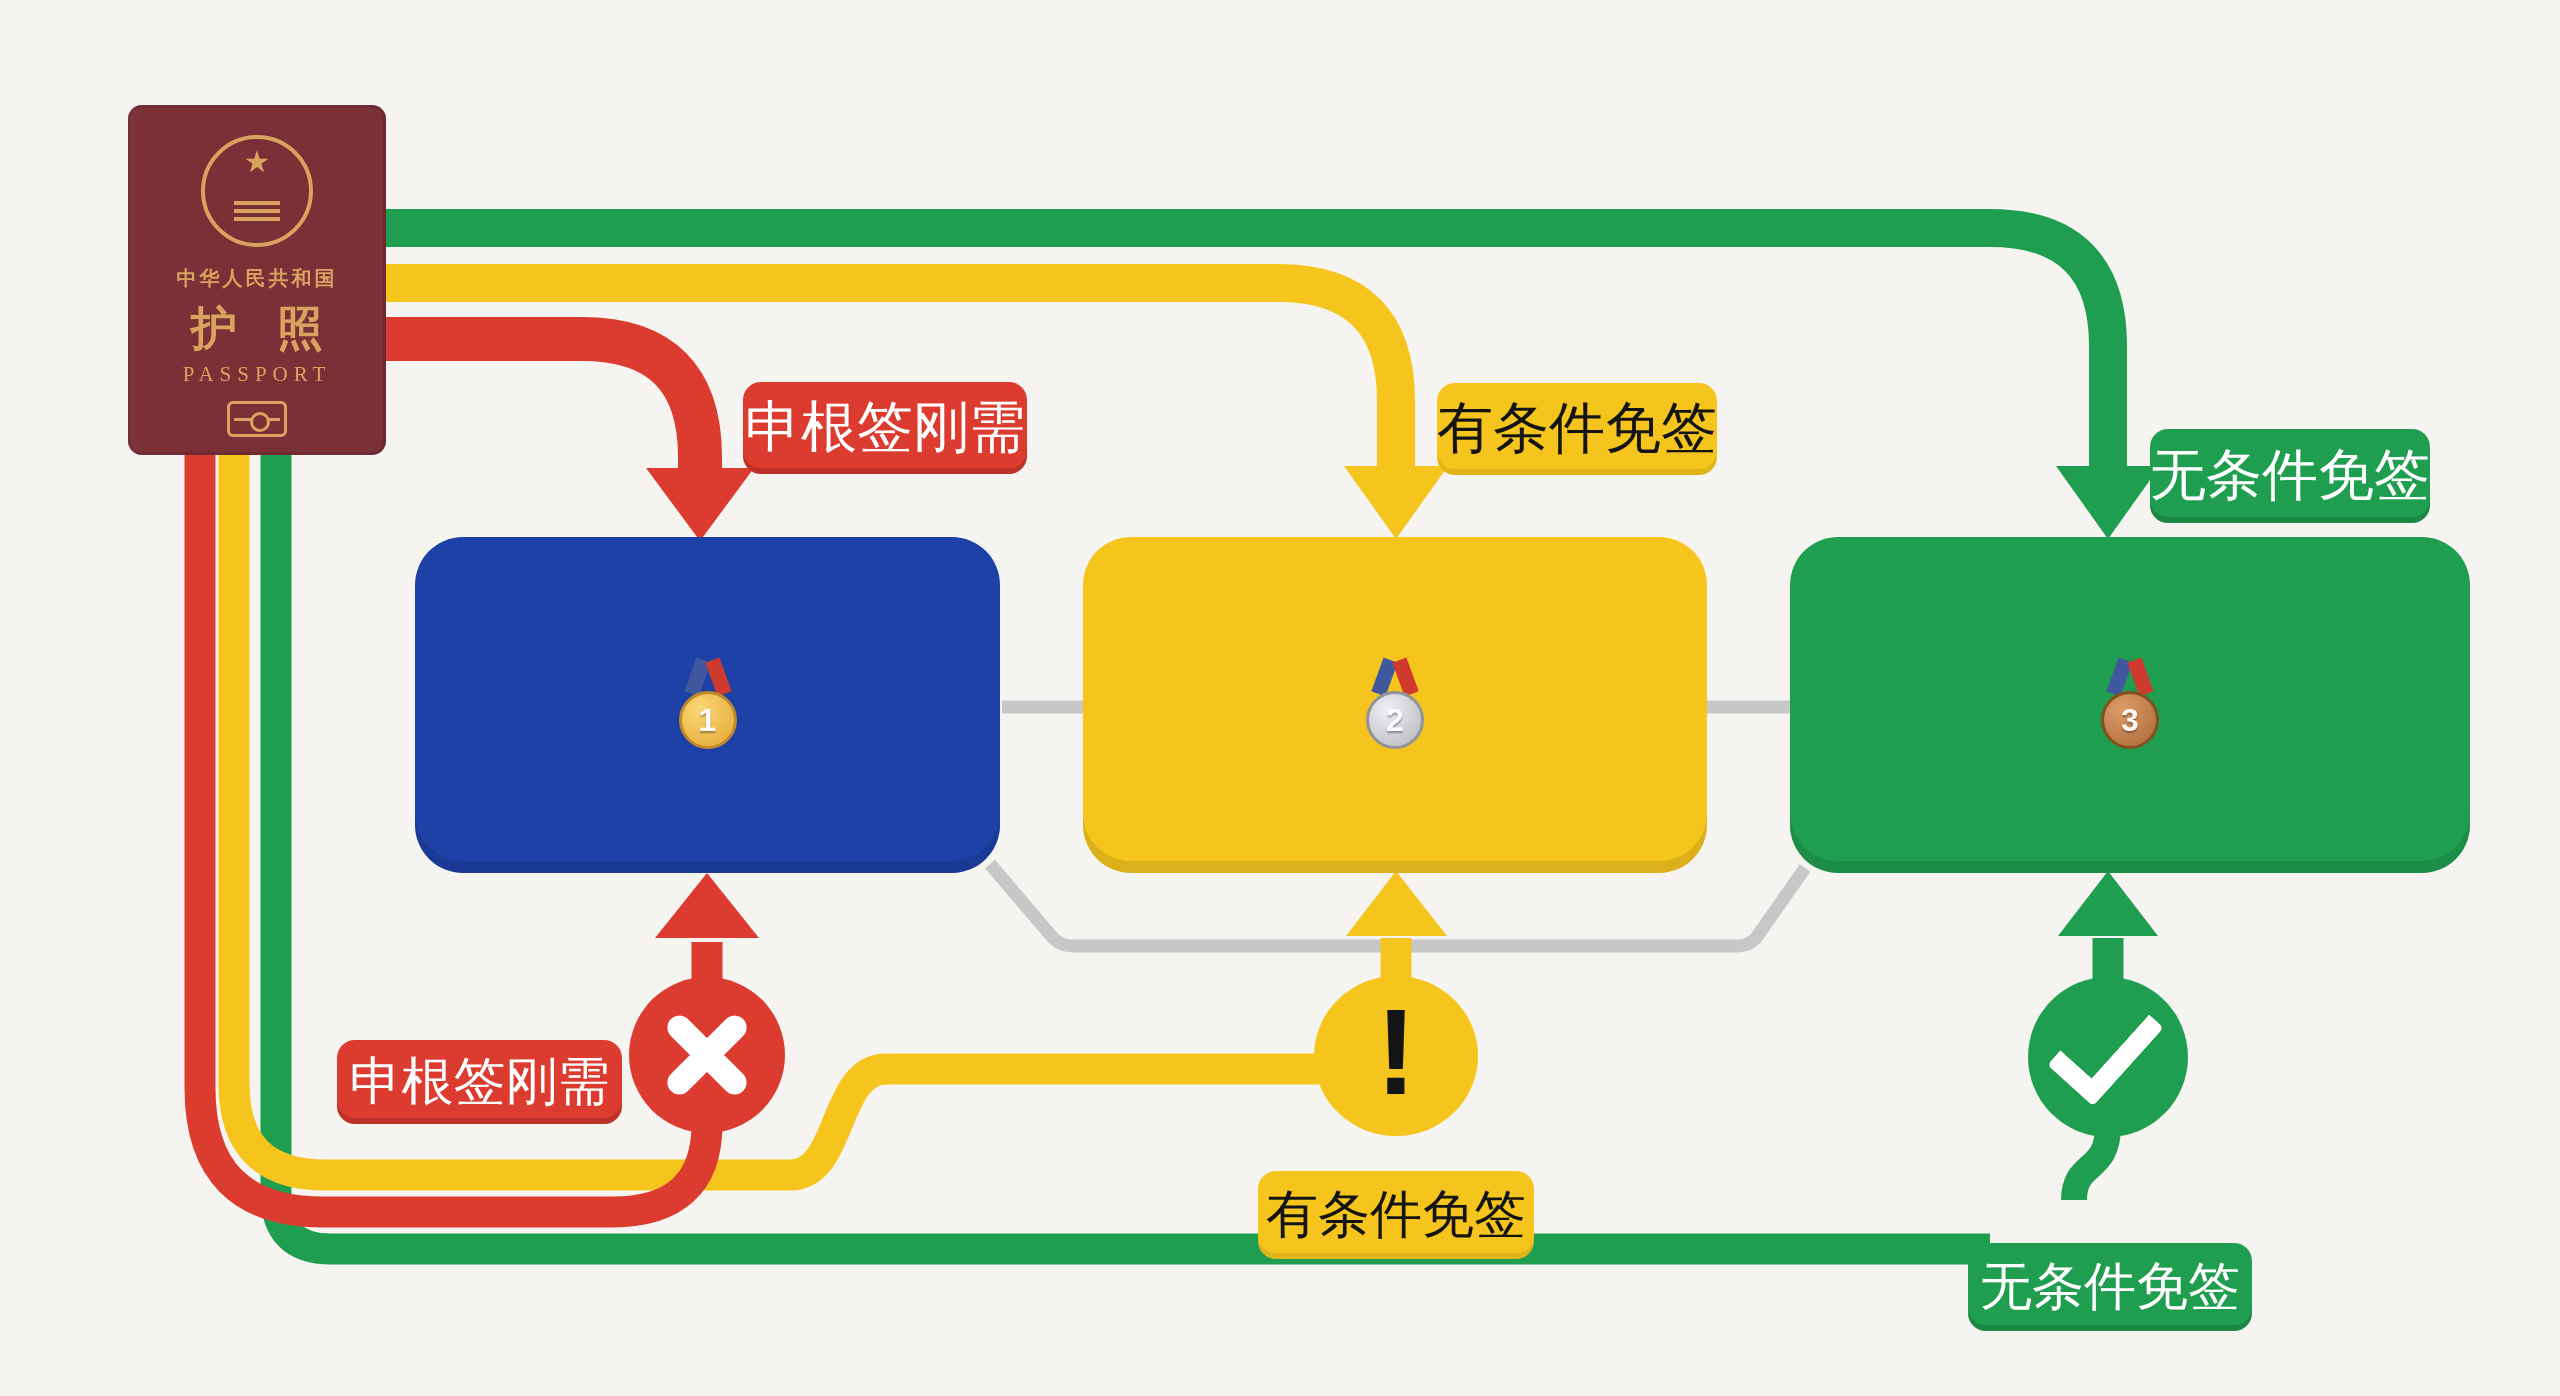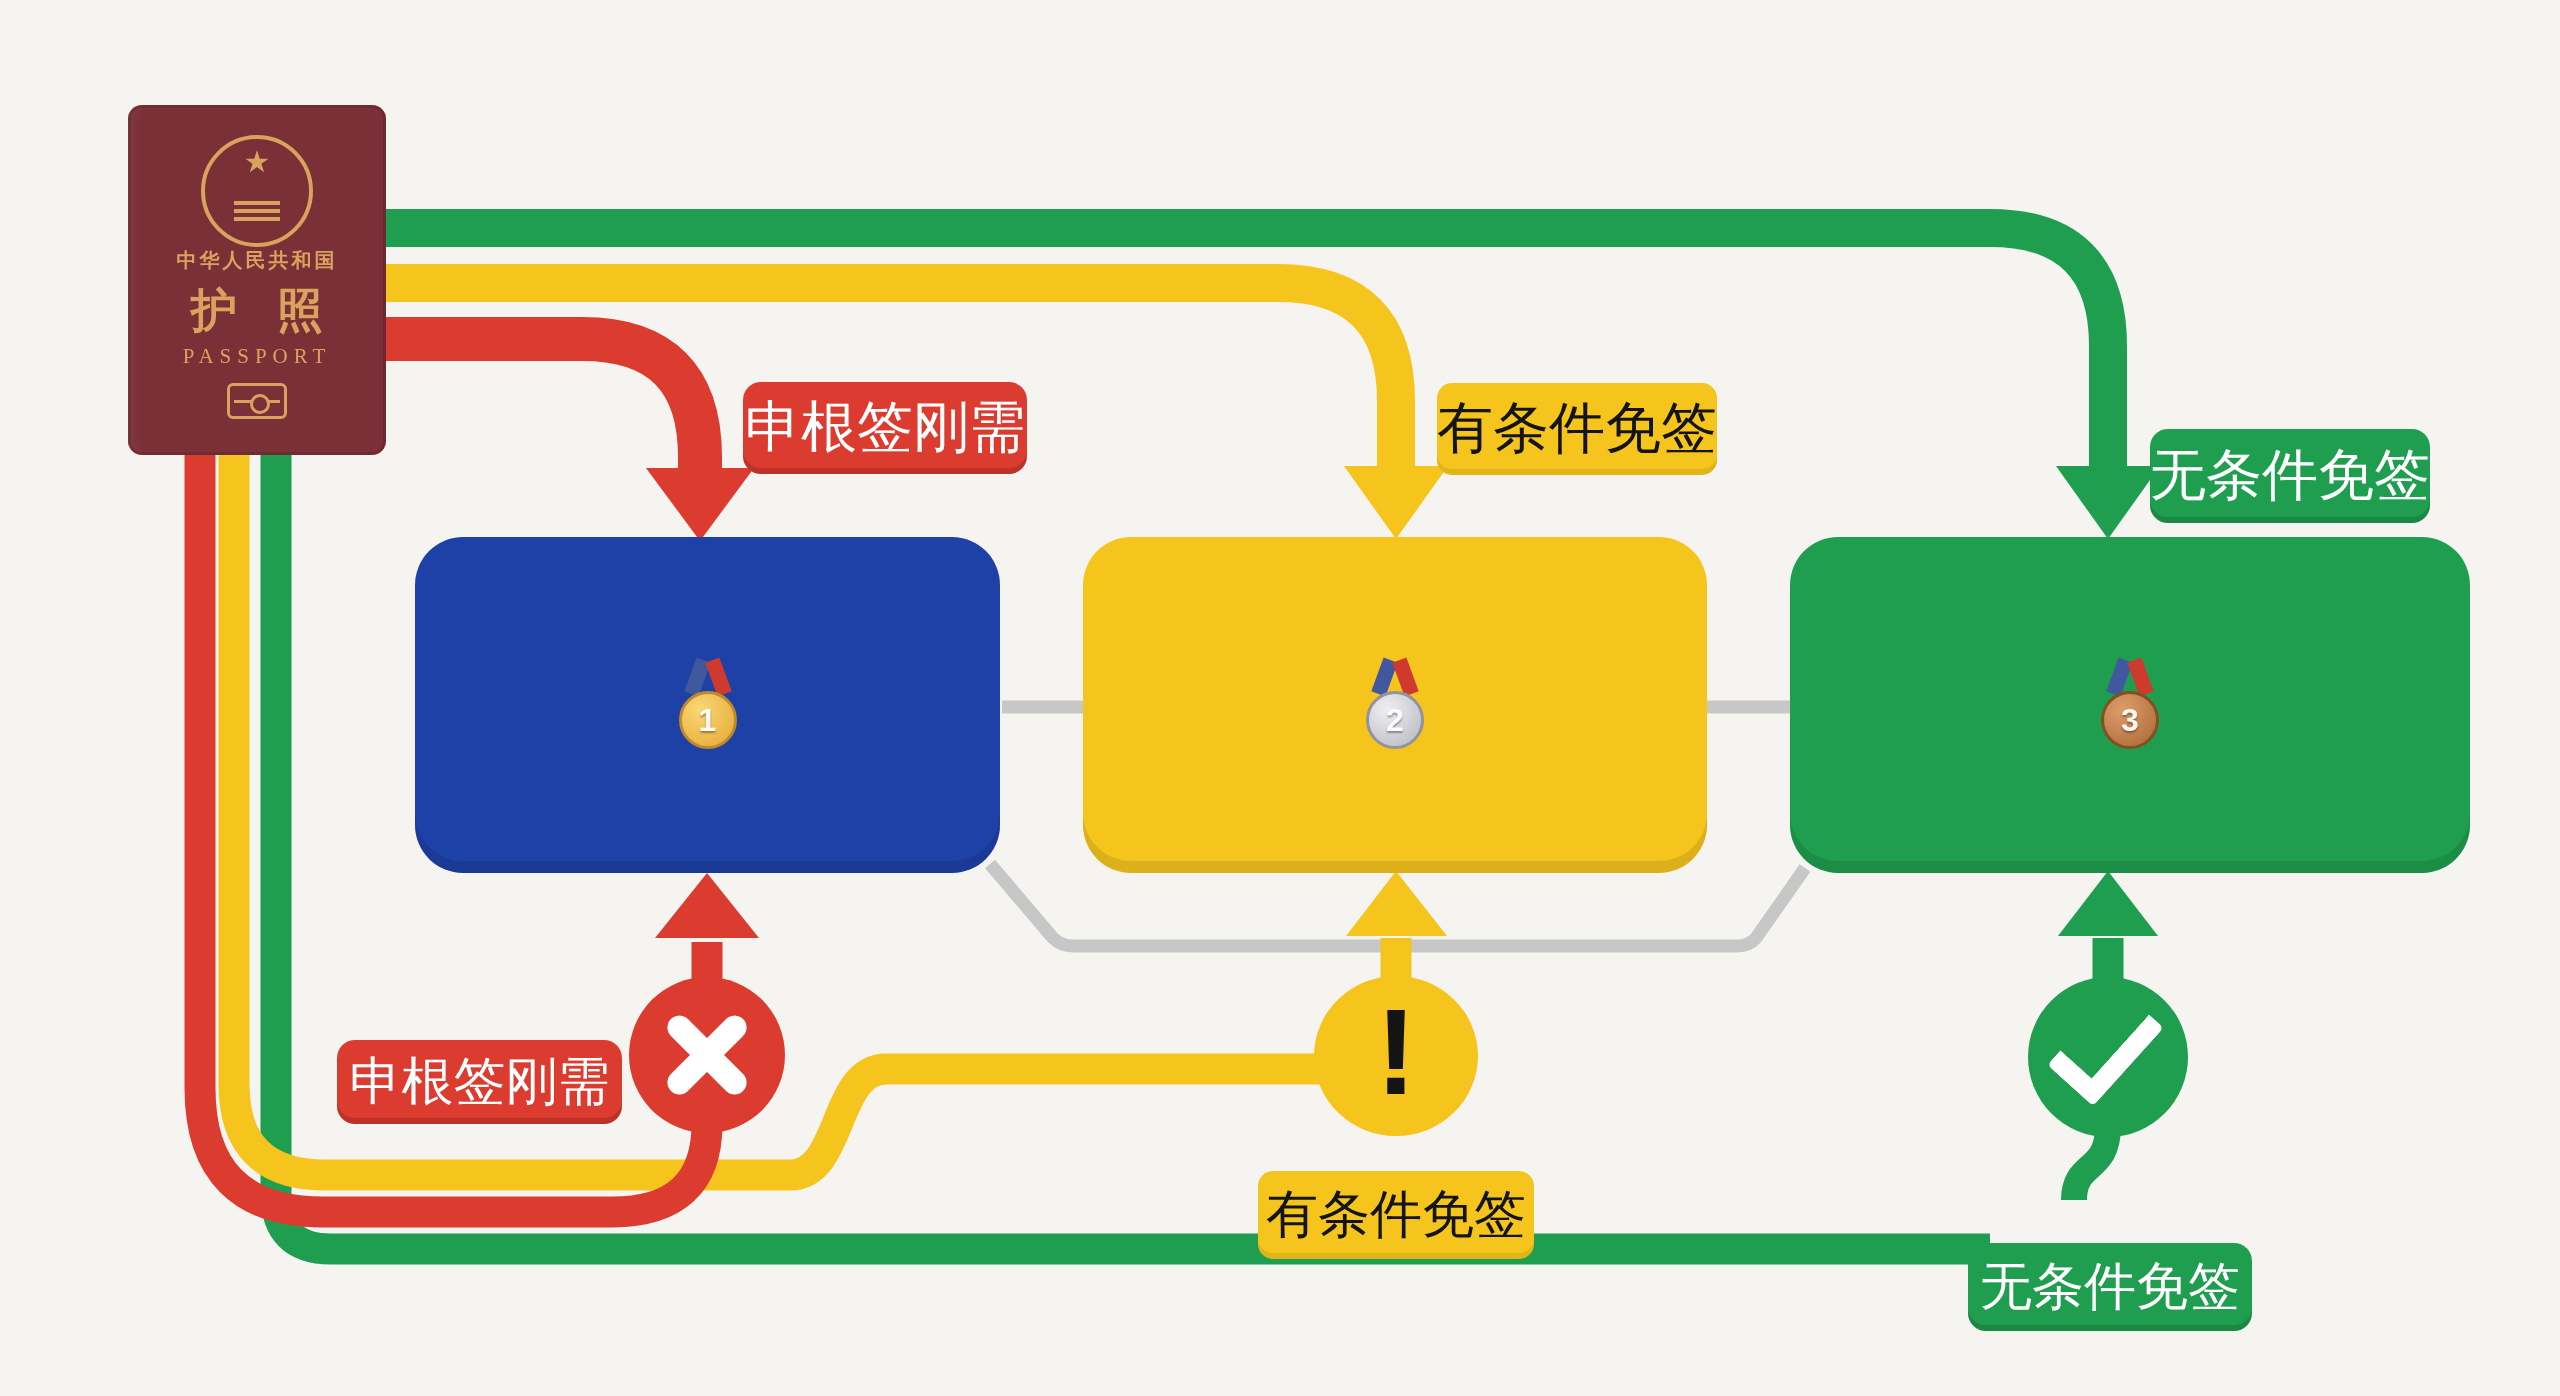--- a/index.html
+++ b/index.html
@@ -22,21 +22,21 @@
 
   
   .passport{position:absolute;left:128px;top:105px;width:258px;height:350px;border-radius:14px;
             background:var(--passport);box-shadow:inset 0 0 0 3px rgba(0,0,0,.12), inset 6px 0 10px rgba(255,255,255,.06);
             display:flex;flex-direction:column;align-items:center;color:var(--gold);}
   .emblem{margin-top:30px;width:104px;height:104px;border:4px solid var(--gold);border-radius:50%;position:relative;}
   .emblem::before{content:"★";position:absolute;left:50%;top:8px;transform:translateX(-50%);
                   font-size:30px;color:var(--gold);line-height:1;}
   .emblem .gate{position:absolute;left:50%;bottom:18px;transform:translateX(-50%);width:46px;height:24px;
                 background:linear-gradient(var(--gold) 0 4px,transparent 4px 8px,var(--gold) 8px 12px,transparent 12px 16px,var(--gold) 16px 20px,transparent 20px);}
-  .pp-country{font-size:20px;letter-spacing:3px;font-weight:bold;}
+  .pp-country{margin-top:18px;font-size:20px;letter-spacing:3px;font-weight:bold;}
   .pp-title{margin-top:6px;font-size:46px;font-weight:bold;letter-spacing:40px;text-indent:40px;font-family:Liberation Serif, serif;}
   .pp-sub{margin-top:2px;font-size:21px;letter-spacing:6px;font-family:"Liberation Serif","DejaVu Serif",serif;}
   .chip{margin-top:14px;width:54px;height:30px;border:3px solid var(--gold);border-radius:6px;position:relative;}
   .chip::before{content:"";position:absolute;left:4px;right:4px;top:50%;height:3px;margin-top:-1.5px;background:var(--gold);}
   .chip::after{content:"";position:absolute;left:50%;top:50%;width:14px;height:14px;margin:-7px 0 0 -7px;
                border-radius:50%;background:var(--passport);border:3px solid var(--gold);}
 
   
   .region{position:absolute;top:537px;height:336px;border-radius:48px;display:flex;align-items:center;
           justify-content:center;gap:26px;white-space:nowrap;
@@ -58,21 +58,21 @@
            display:flex;align-items:center;justify-content:center;font-size:32px;color:rgba(255,255,255,.95);
            text-shadow:0 2px 2px rgba(0,0,0,.35);}
   .medal.gold b{background:radial-gradient(circle at 35% 30%,#f9d777,#e5a733);border:3px solid #c08a2a;}
   .medal.silver b{background:radial-gradient(circle at 35% 30%,#efeff3,#b5b5bd);border:3px solid #93939c;}
   .medal.bronze b{background:radial-gradient(circle at 35% 30%,#dd9e6a,#aa6636);border:3px solid #82511f;}
 
   
   .badge{position:absolute;border-radius:18px;display:flex;align-items:center;justify-content:center;
          font-weight:normal;font-size:56px;white-space:nowrap;}
   .badge.red{background:var(--red);color:#fff;box-shadow:inset 0 -6px 0 rgba(0,0,0,.14);}
-  .badge.yellow{background:var(--yellow);color:var(--ink);box-shadow:inset 0 -6px 0 rgba(0,0,0,.08);border-radius:15px;}
+  .badge.yellow{background:var(--yellow);color:var(--ink);box-shadow:inset 0 -6px 0 rgba(0,0,0,.08);}
   .badge.green{background:var(--green);color:#fff;box-shadow:inset 0 -6px 0 rgba(0,0,0,.14);margin-top:46px;}
   .badge.b-top-red{left:743px;top:382px;width:284px;height:92px;}
   .badge.b-top-yellow{left:1437px;top:383px;width:280px;height:92px;}
   .badge.b-top-green{left:2150px;top:383px;width:280px;height:94px;}
   .badge.b-bot-red{left:337px;top:1040px;width:285px;height:84px;font-size:52px;}
   .badge.b-bot-yellow{left:1258px;top:1171px;width:276px;height:88px;font-size:52px;}
   .badge.b-bot-green{left:1968px;top:1197px;width:284px;height:88px;font-size:52px;}
 
   
   .marker{position:absolute;border-radius:50%;display:flex;align-items:center;justify-content:center;}

